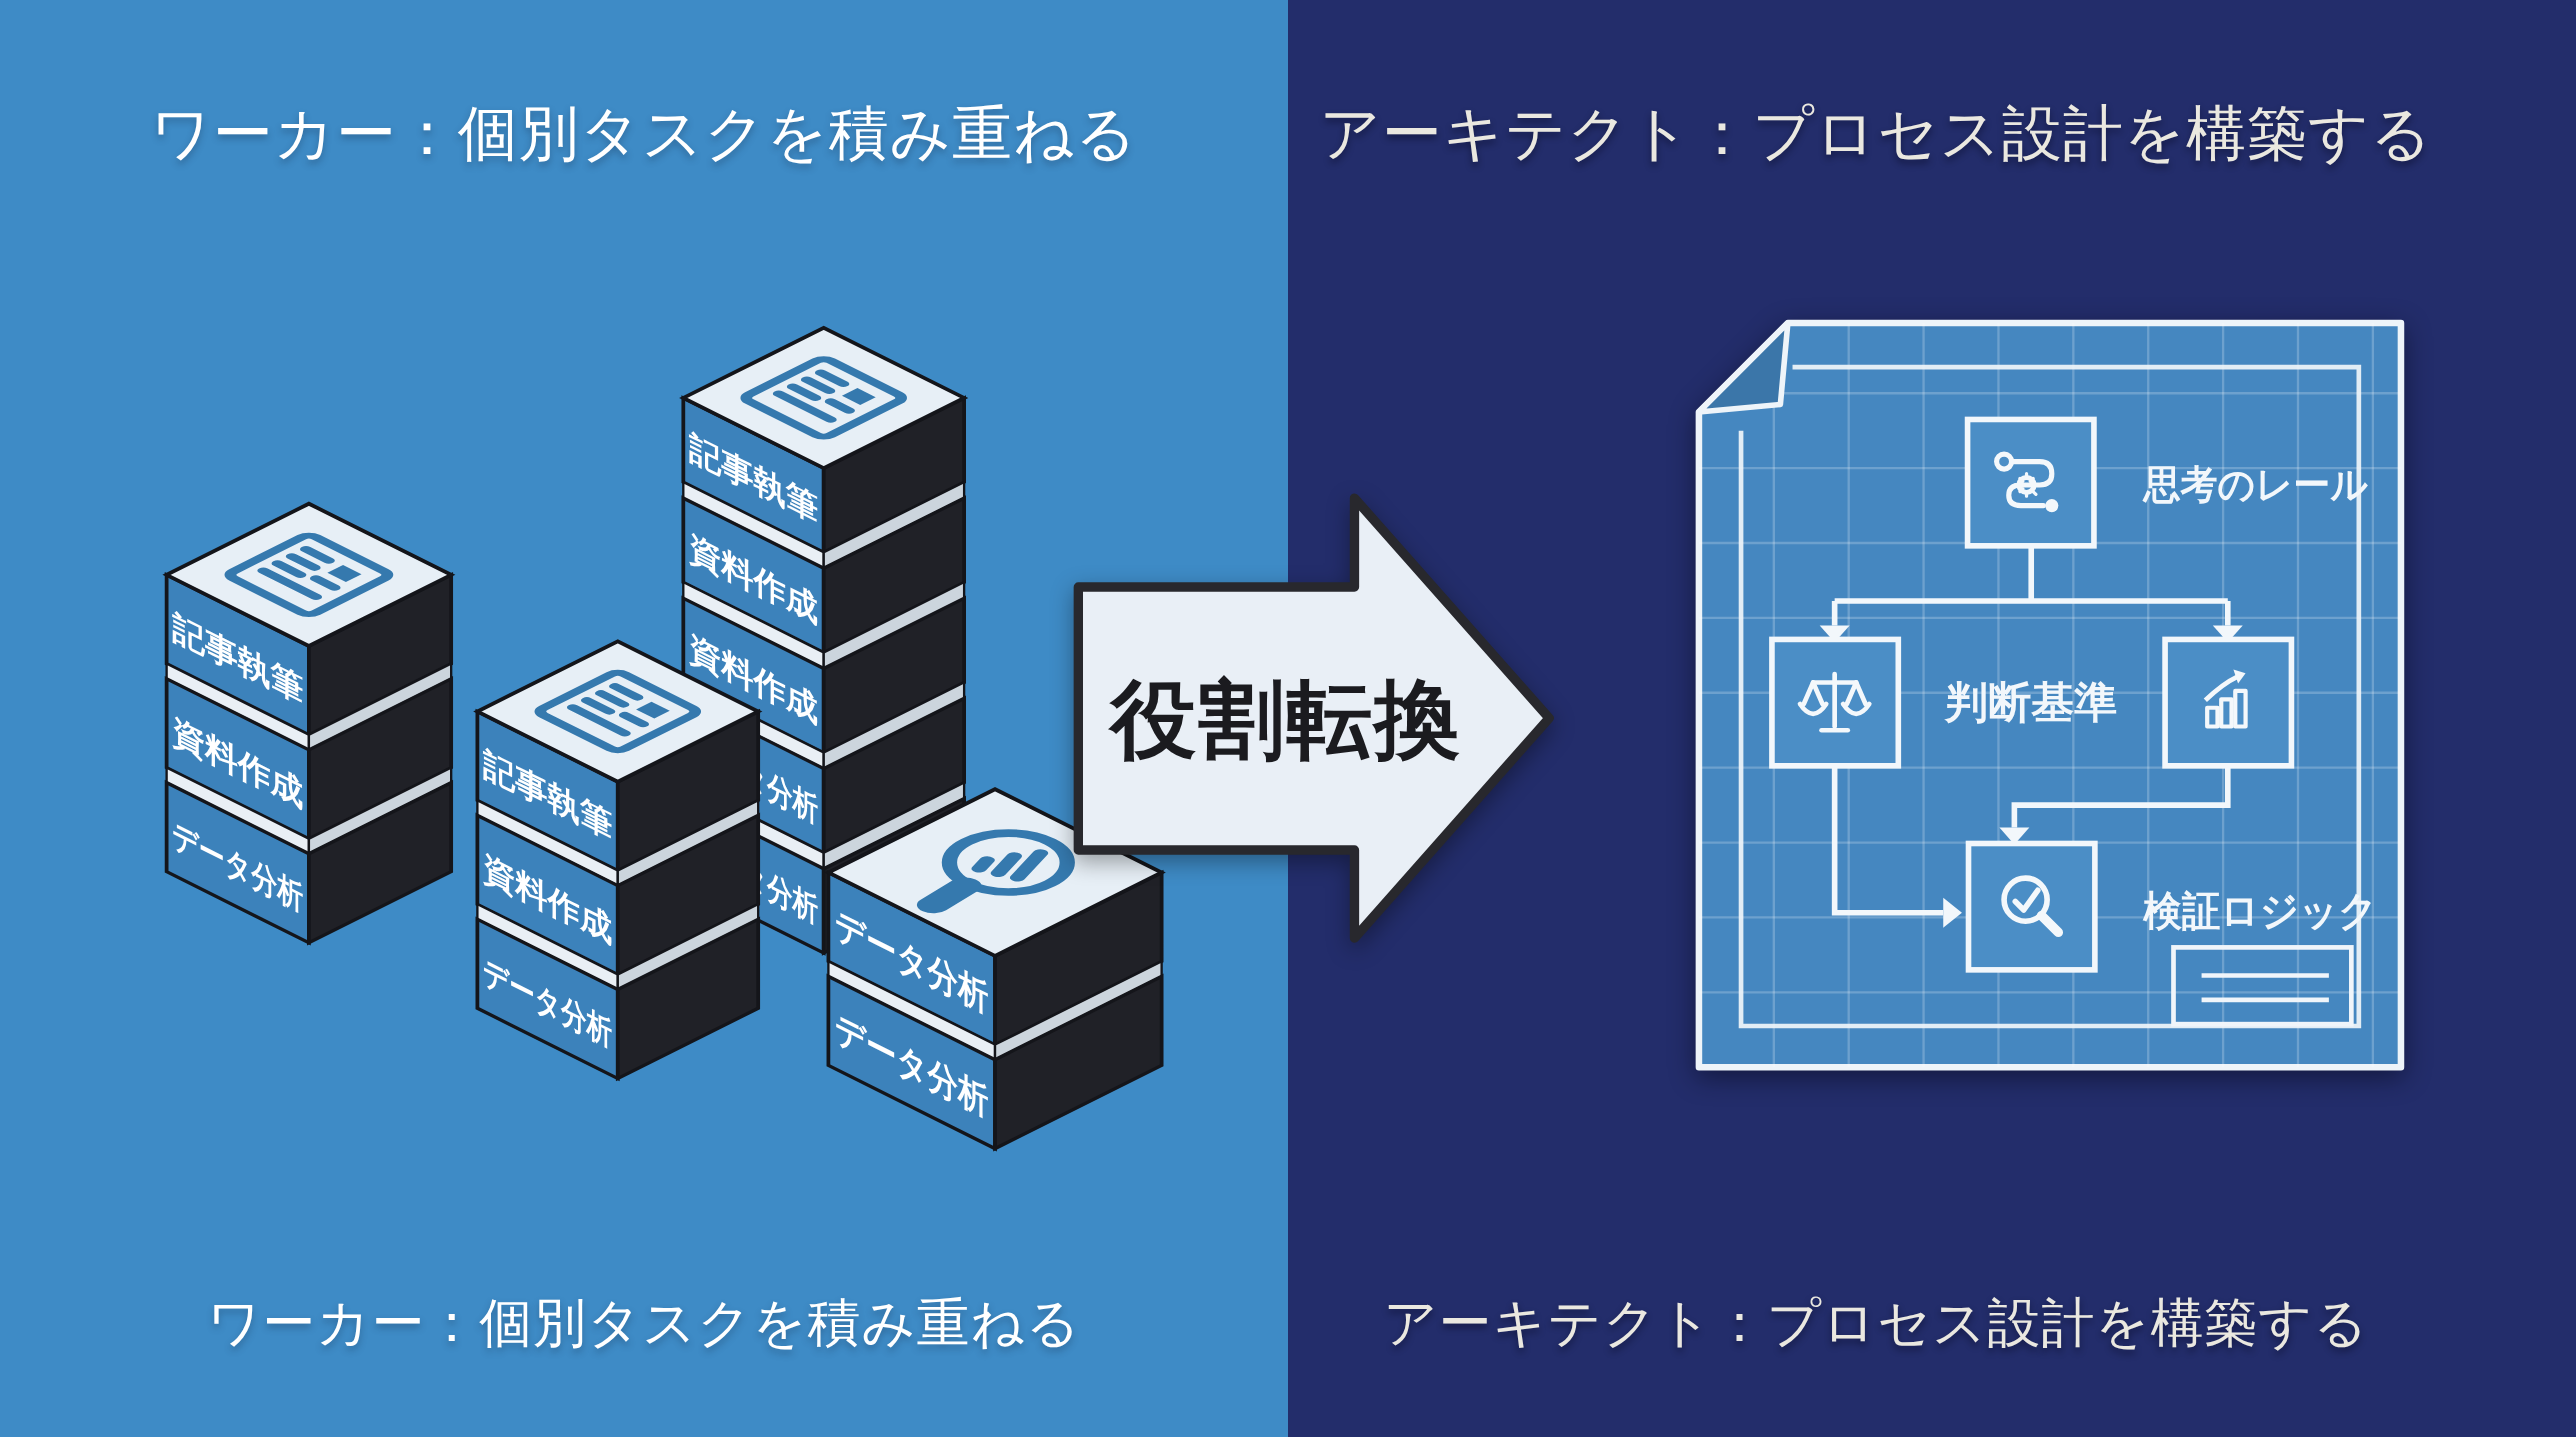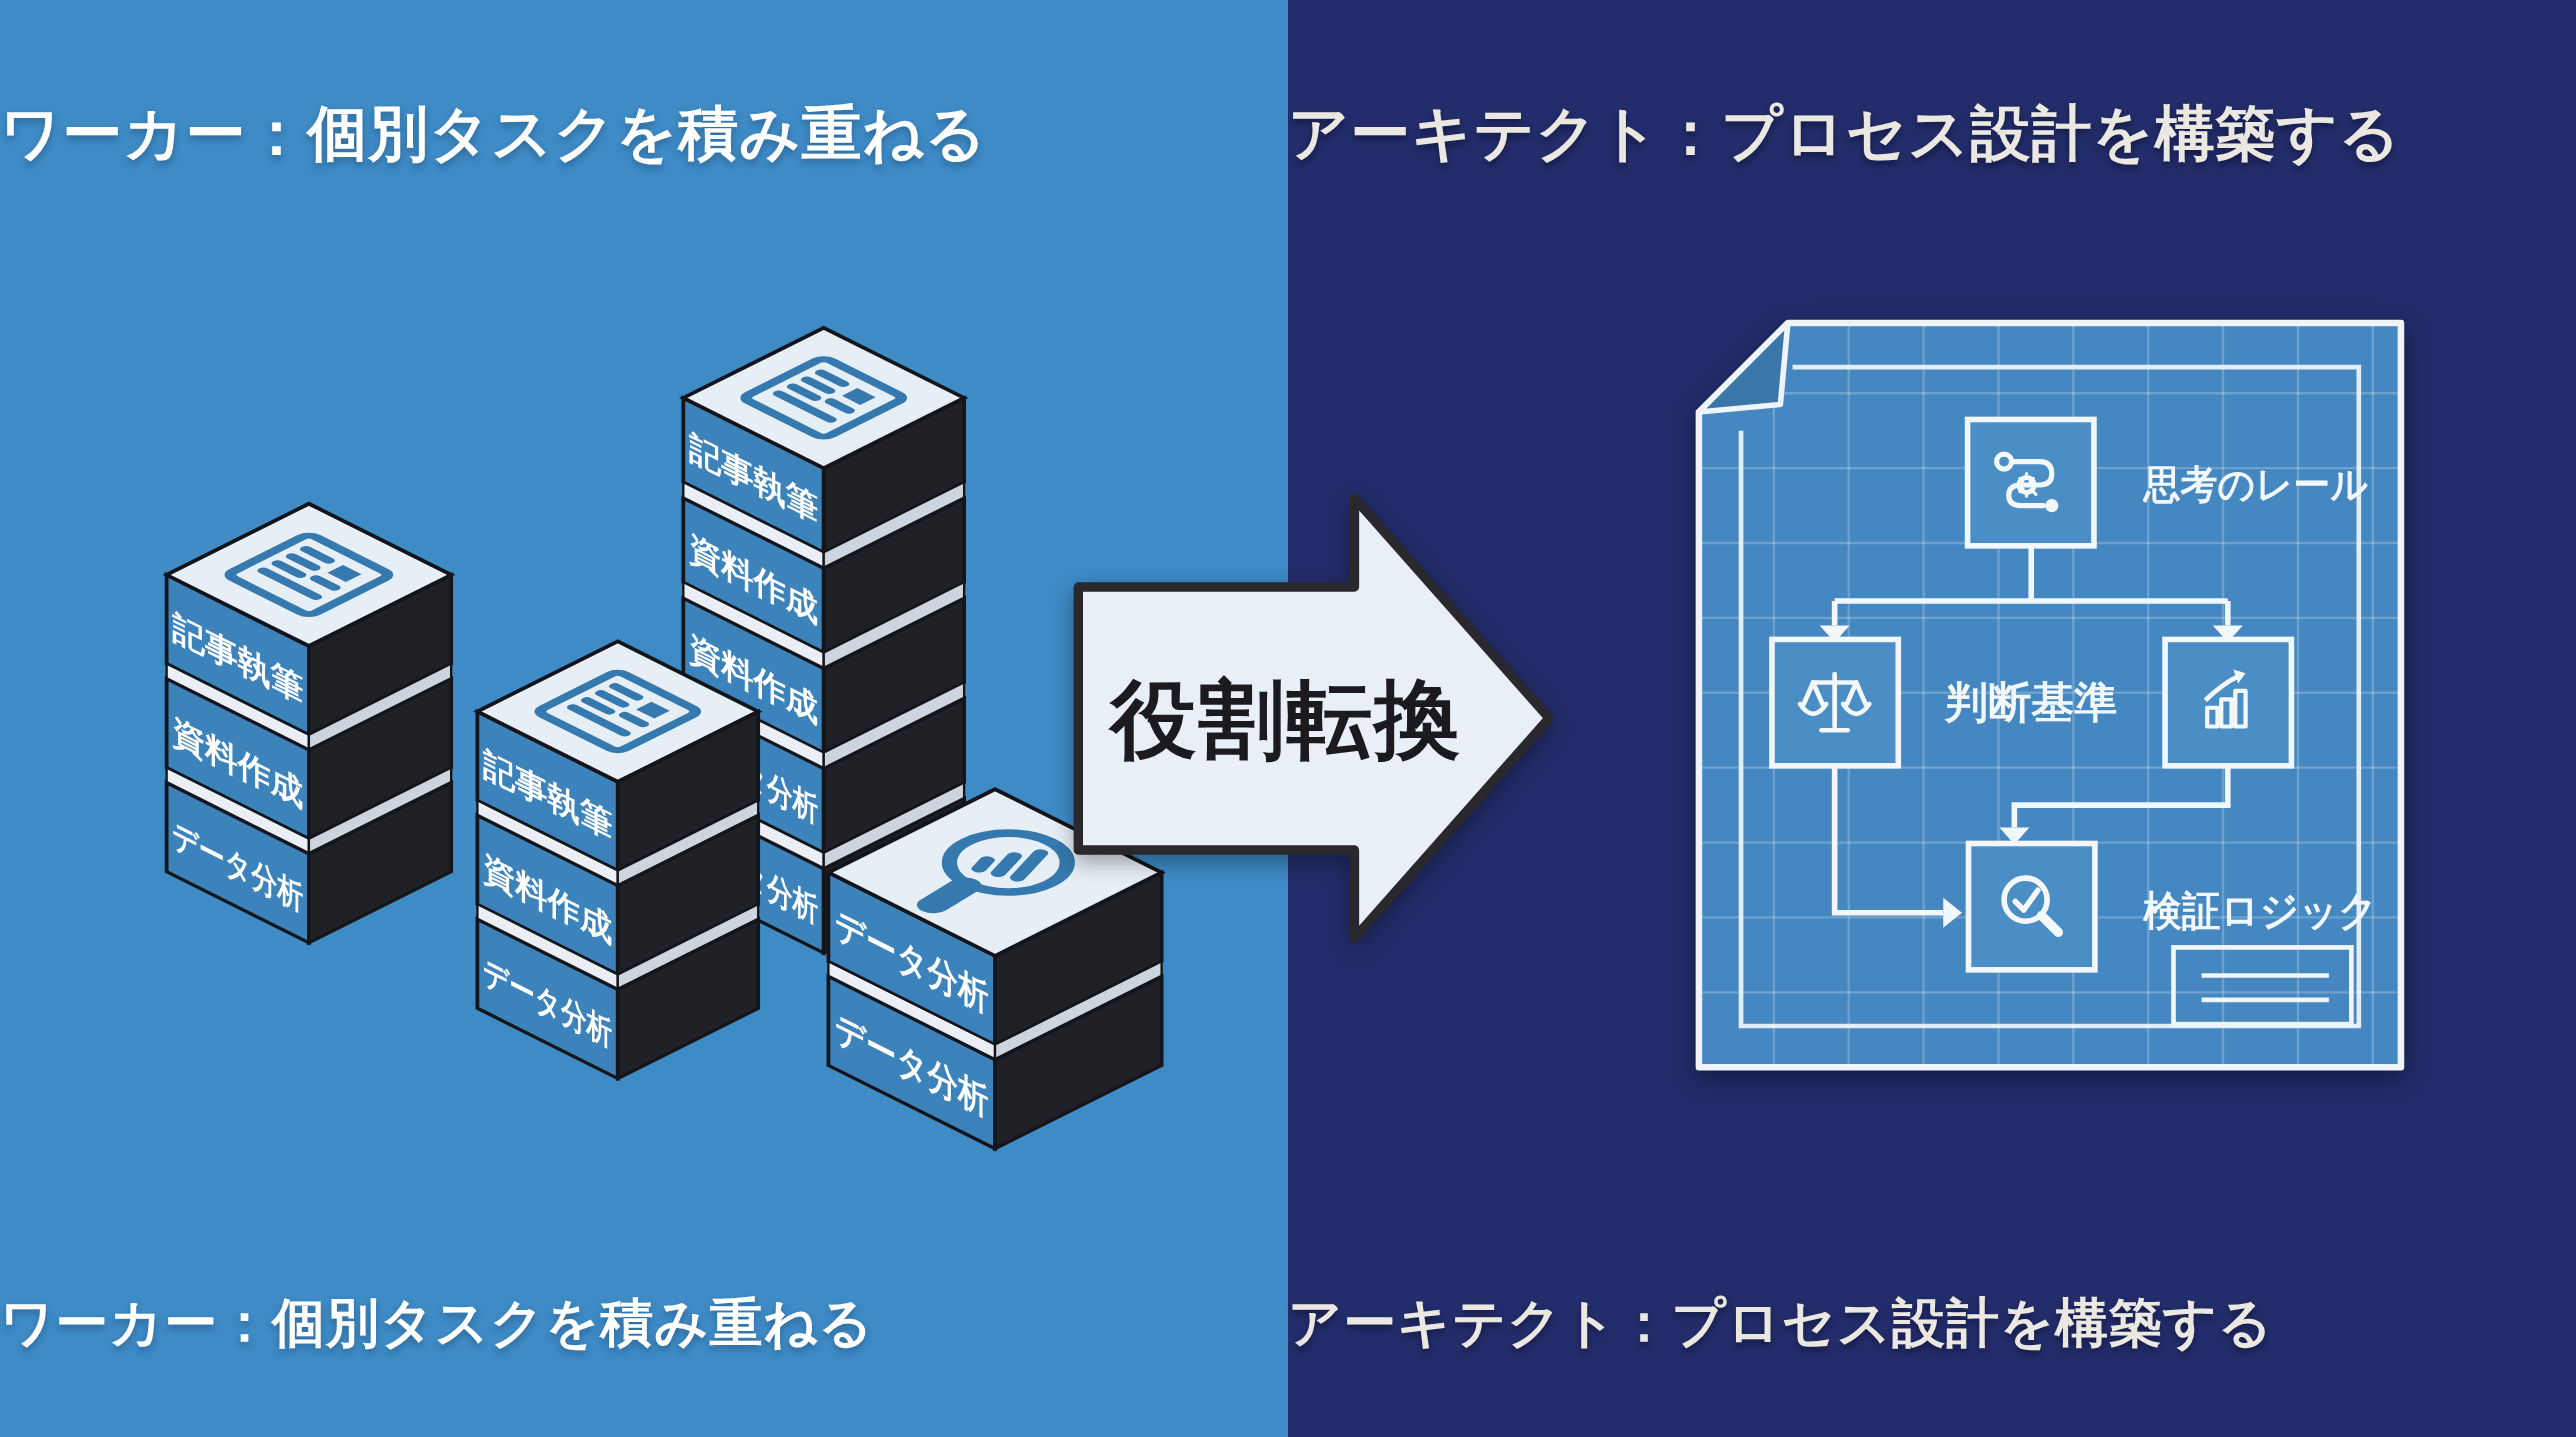--- a/index.html
+++ b/index.html
@@ -1,26 +1,26 @@
 <!DOCTYPE html>
 <html style="font-size:15px"><head>
 <meta charset="utf-8">
 <style>
   html,body{margin:0;padding:0;background:#111;}
   .canvas{position:relative;width:2576px;height:1438px;overflow:hidden;
           font-family:"Liberation Sans","DejaVu Sans",sans-serif;}
   .half{position:absolute;top:0;width:1288px;height:1438px;}
   .left-half{left:0;background:#3e8bc6;}
   .right-half{left:1288px;background:#232d6b;}
-  .title,.caption{position:absolute;width:1288px;text-align:left;font-weight:bold;
+  .title,.caption{position:absolute;width:1288px;text-align:center;font-weight:normal;
           letter-spacing:0.9px;white-space:nowrap;}
   .title{top:94px;font-size:60px;}
   .caption{top:1288px;font-size:53px;}
   .left-title,.left-caption{left:0;color:#ffffff;text-shadow:0 3.7px 7.5px rgba(20,40,70,.35);}
-  .right-title,.right-caption{left:1288px;color:#eae8e0;text-shadow:0 3.7px 7.5px rgba(0,0,20,.45);}
+  .right-title,.right-caption{left:1232px;color:#eae8e0;text-shadow:0 3.7px 7.5px rgba(0,0,20,.45);}
   svg.art{position:absolute;left:0;top:0;width:2576px;height:1438px;}
   
   .fL{fill:#3c82bb;stroke:#14151a;stroke-width:4;}
   .fR{fill:#202127;stroke:#14151a;stroke-width:4;}
   .fT{fill:#e7eff6;stroke:#14151a;stroke-width:4;}
   .sL{fill:#e9eff5;stroke:#14151a;stroke-width:2.5;}
   .sR{fill:#ccd5dd;stroke:#14151a;stroke-width:2.5;}
   .lbl{fill:#ffffff;font-weight:bold;text-anchor:middle;
        font-family:"Liberation Sans","DejaVu Sans",sans-serif;}
   

